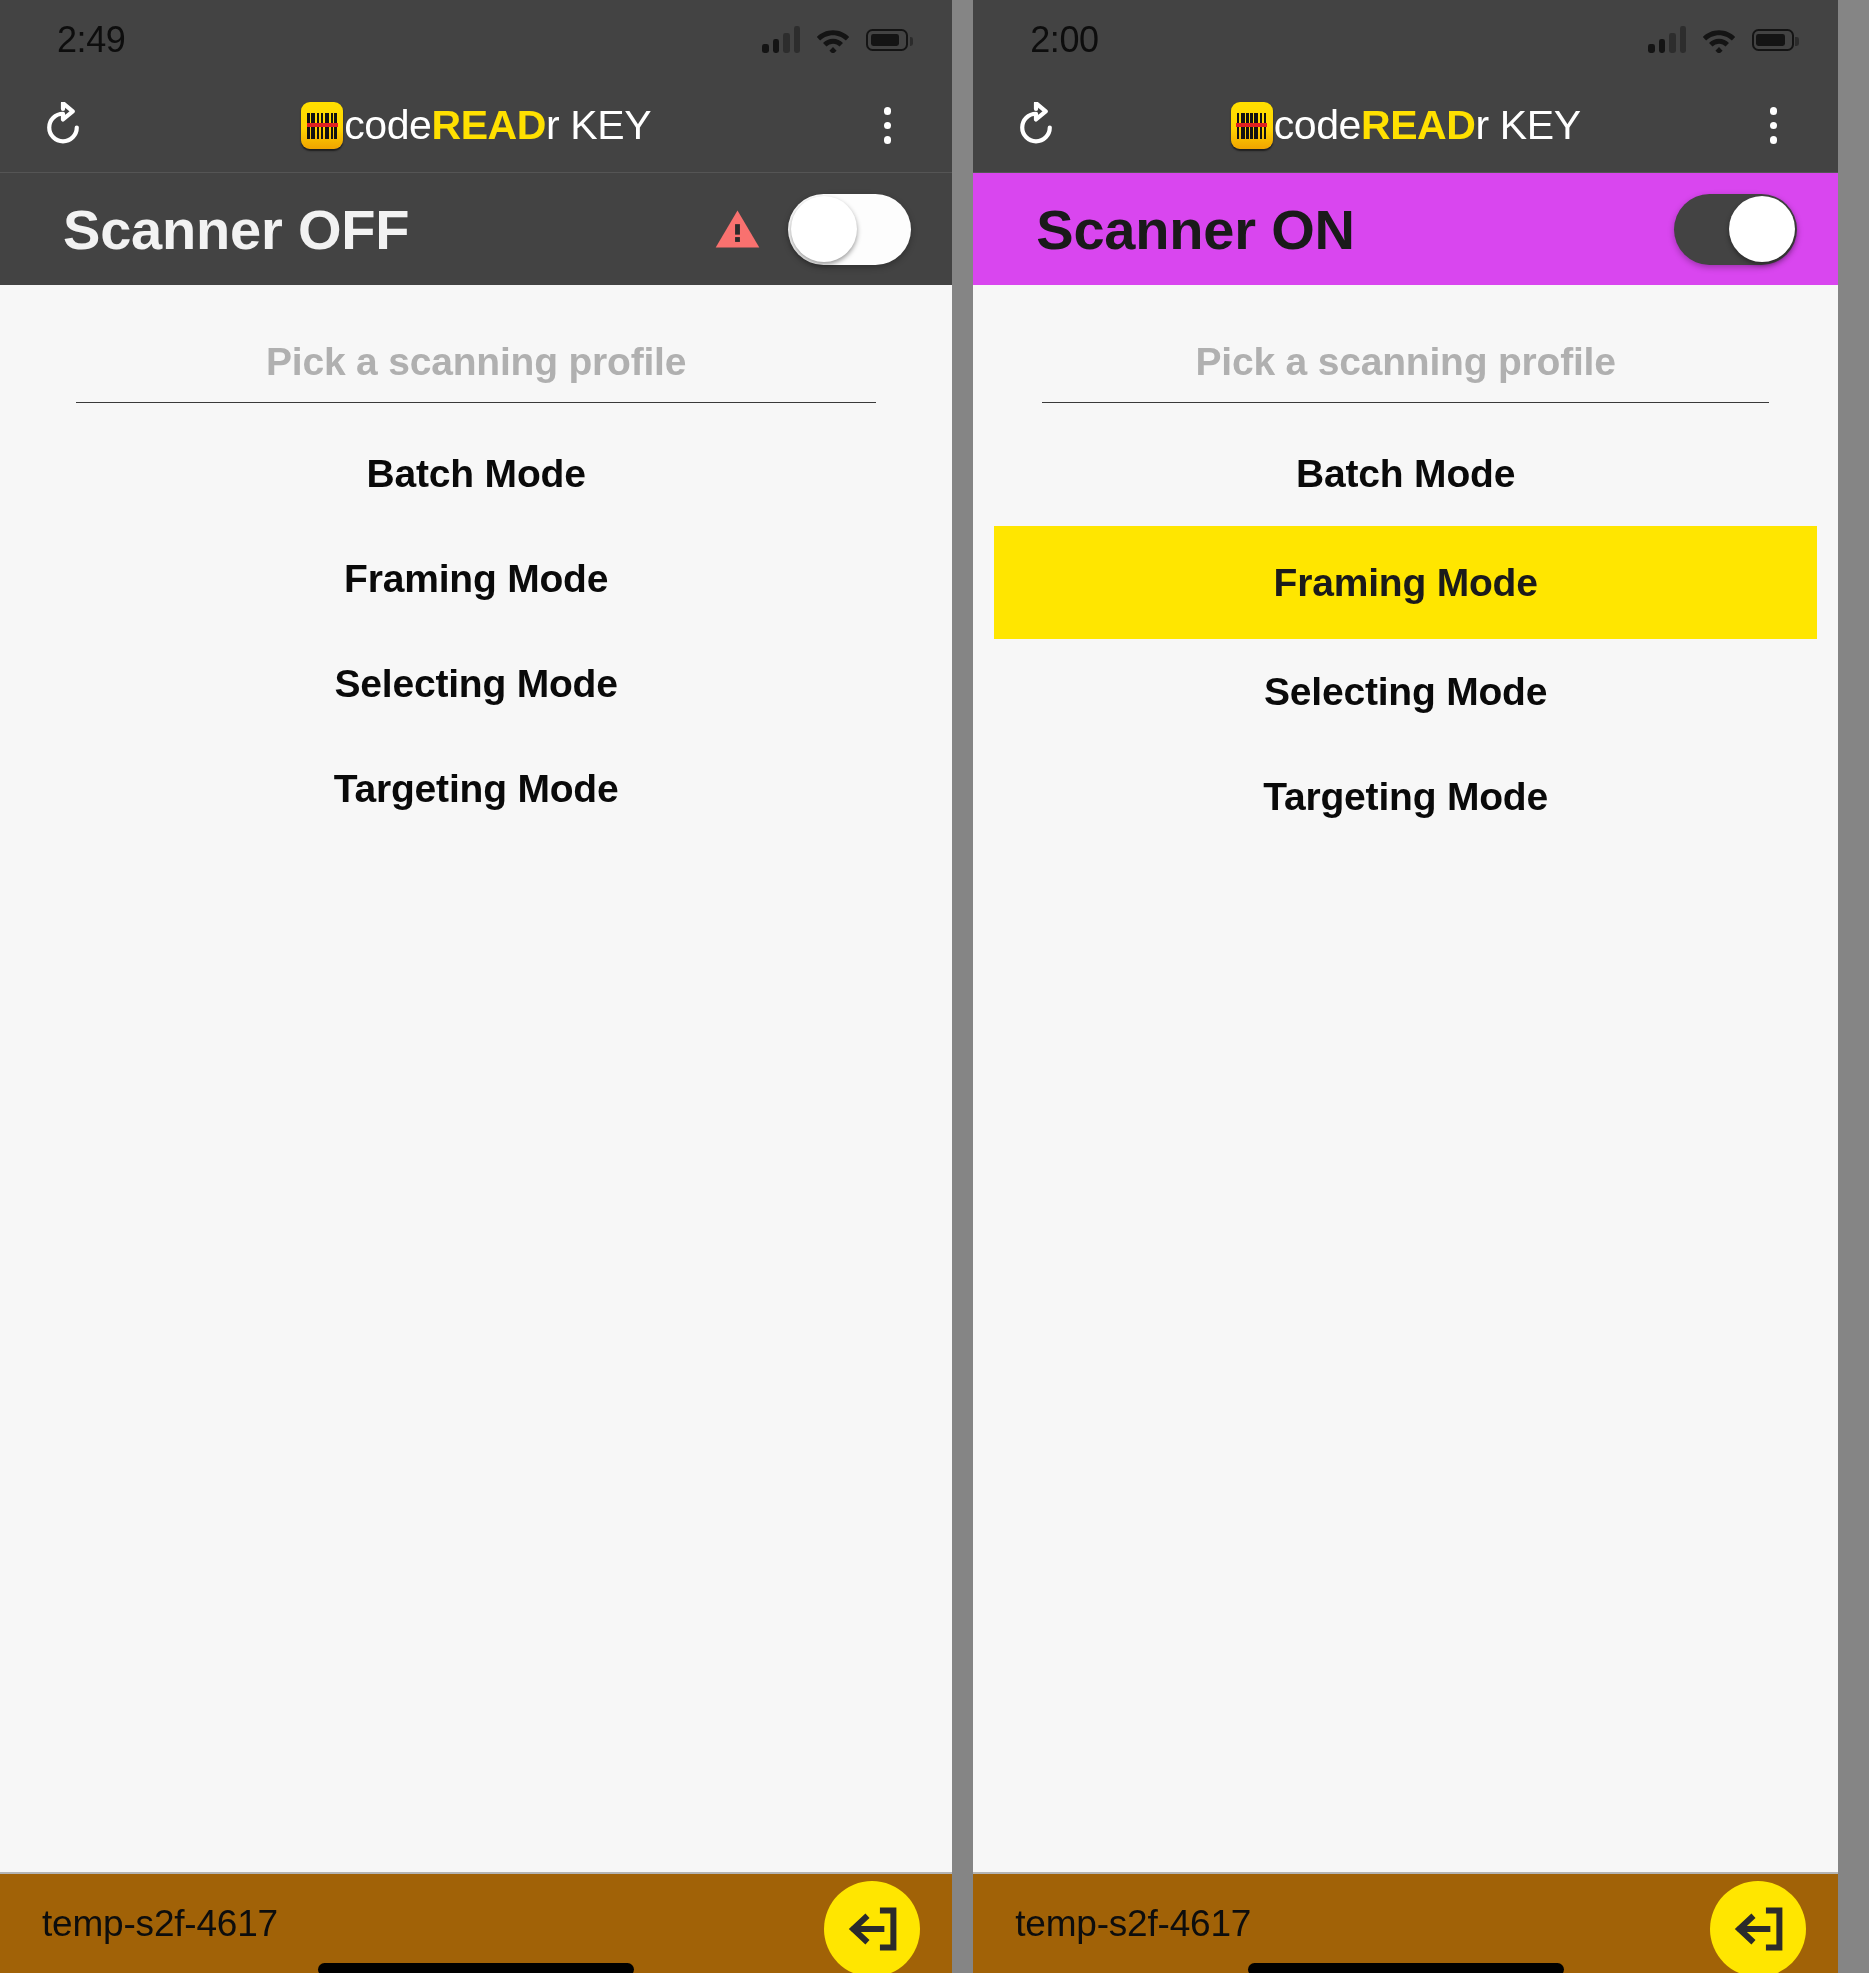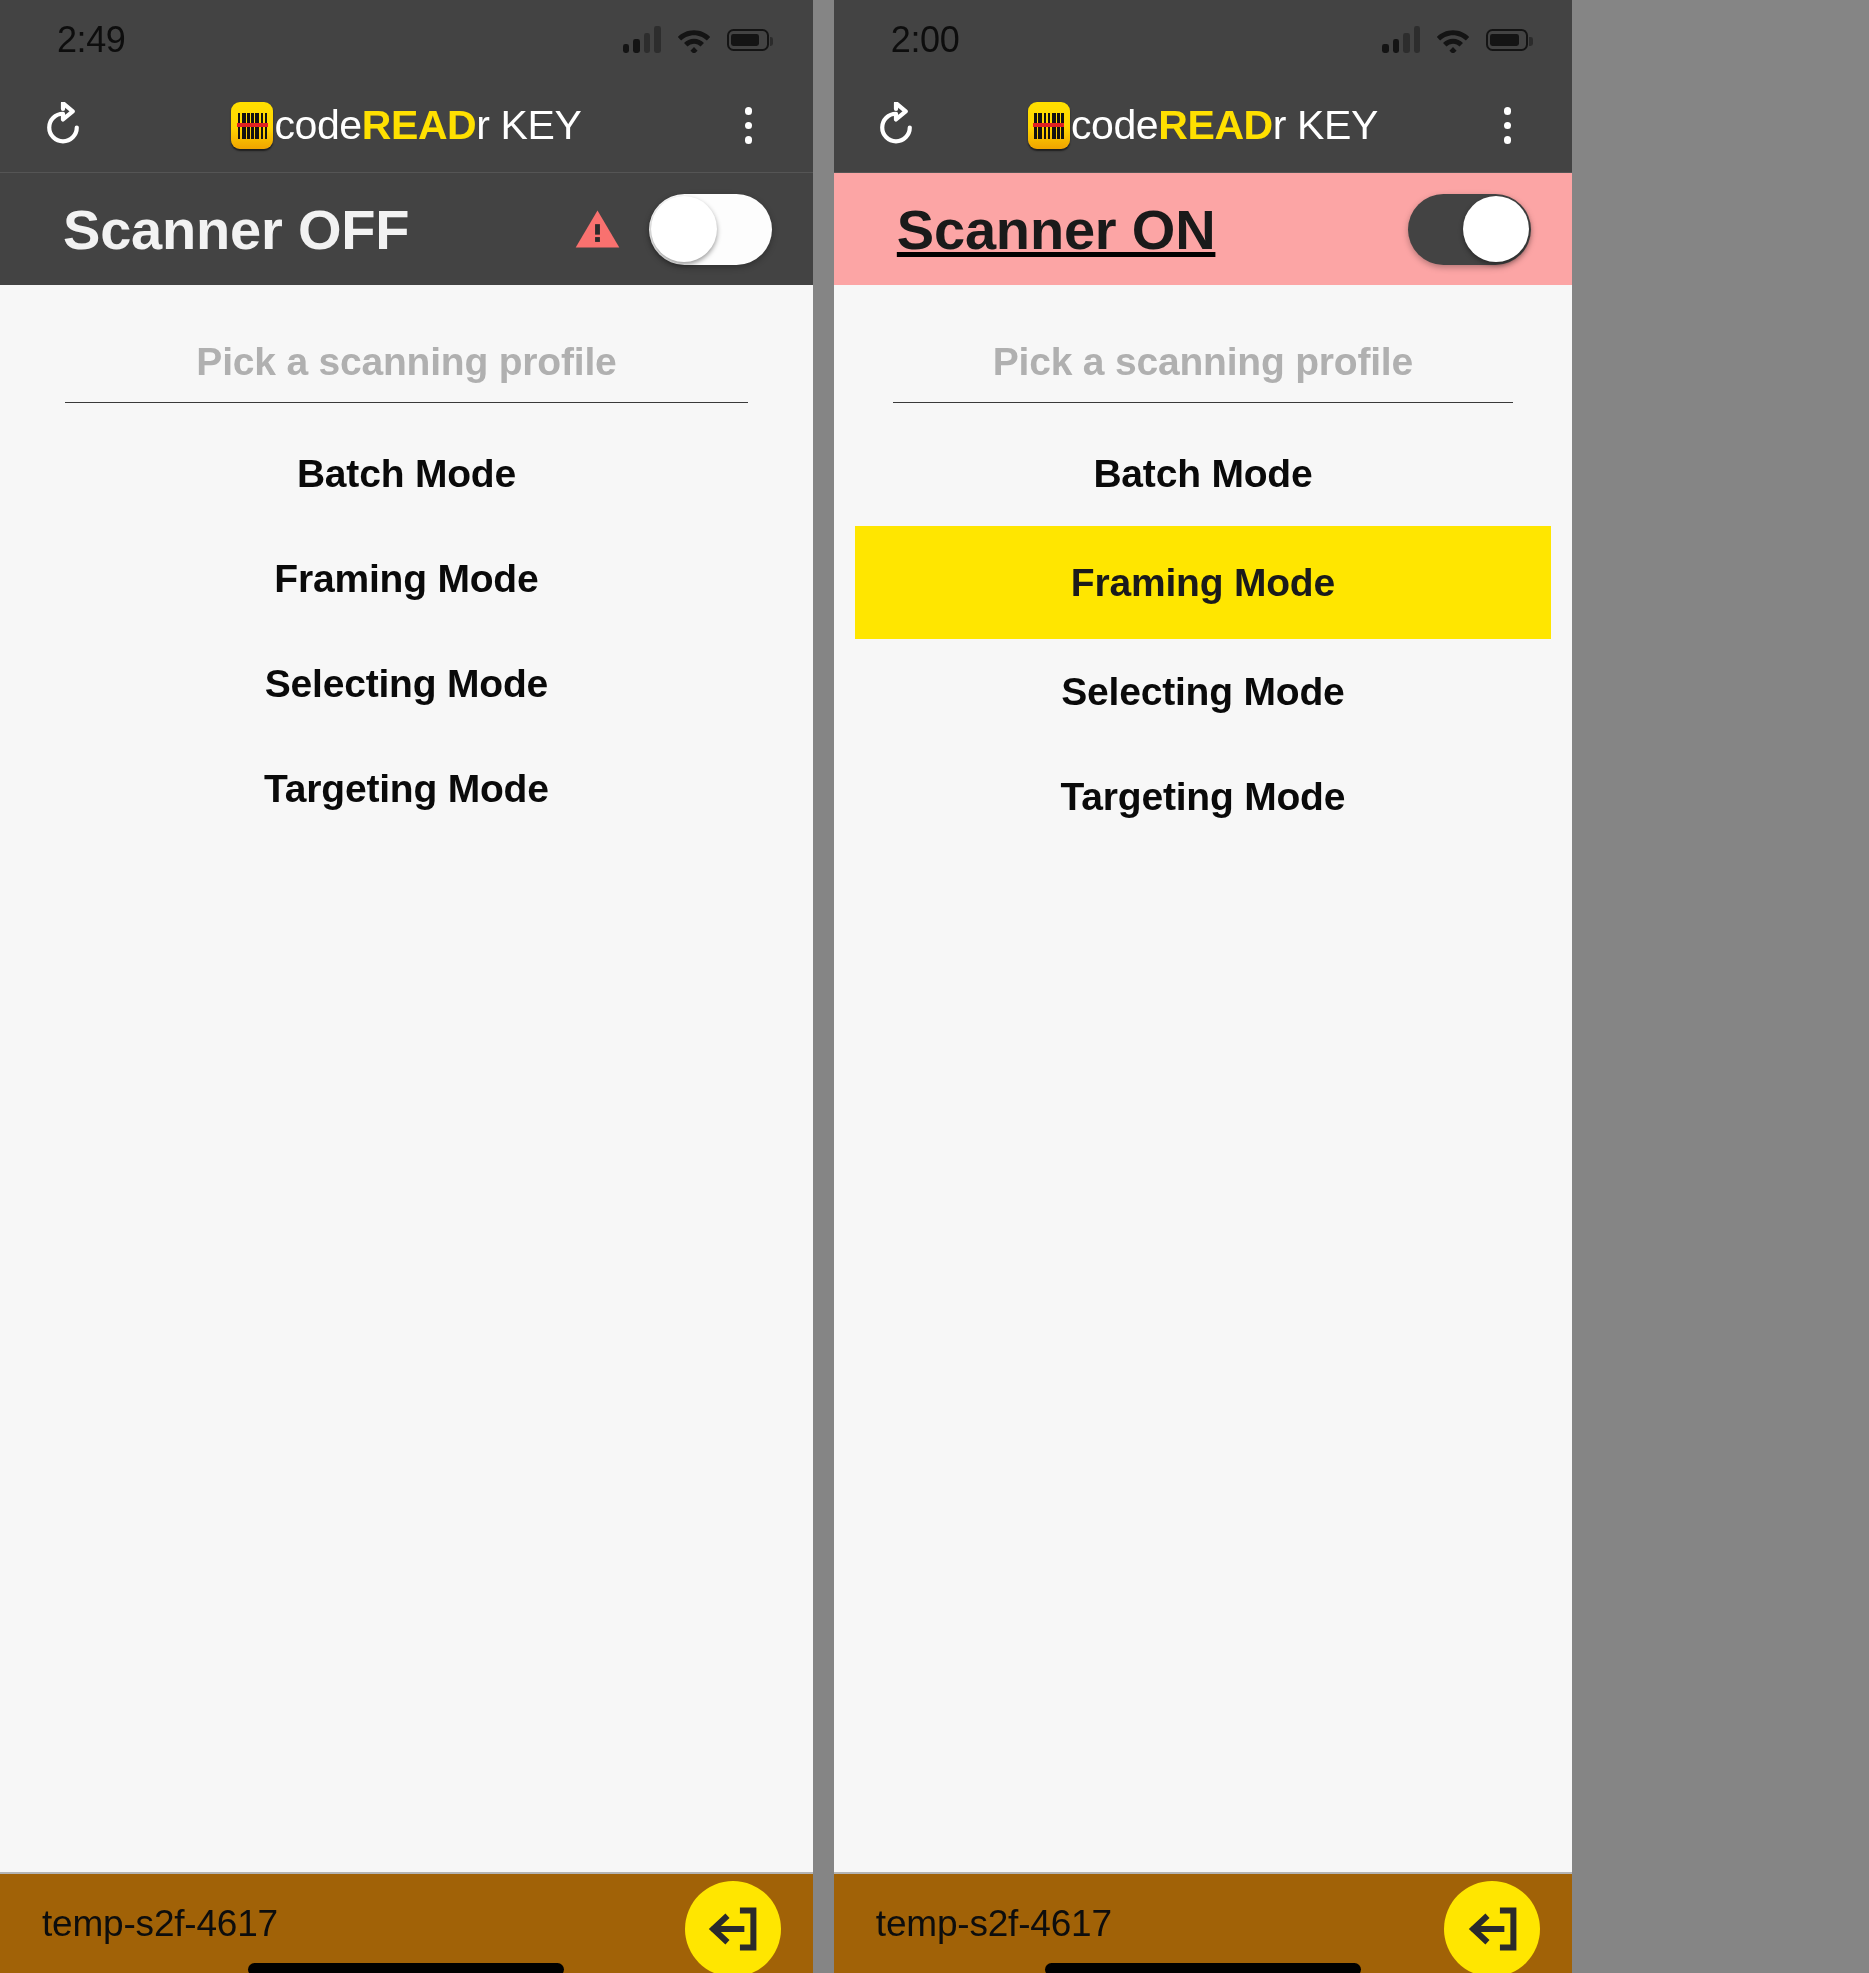--- a/index.html
+++ b/index.html
@@ -4,21 +4,21 @@
 <style>
   * { box-sizing: border-box; margin: 0; padding: 0; }
   html, body {
     width: 1870px; height: 1974px;
     background: #858585;
     font-family: "Liberation Sans", sans-serif;
     overflow: hidden;
   }
   .stage {
     position: relative;
-    width: 1572px; height: 1974px;
+    width: 1838px; height: 1974px;
     display: flex;
     background: #858585;
   }
 
   
   .phone {
     position: relative;
     height: 1974px;
     background: #f7f7f7;
     display: flex;
@@ -117,21 +117,21 @@
   .kebab i { width: 7.3px; height: 7.3px; border-radius: 50%; background: #fff; display: block; }
 
   
   .scannerbar {
     height: 112px;
     display: flex; align-items: center;
     padding: 0 41px 0 63px;
     flex: 0 0 112px;
   }
   .scannerbar.off { background: #434343; }
-  .scannerbar.on  { background: #fca5a5; text-decoration: underline; }
+  .scannerbar.on  { background: #d946ef; }
   .scanner-label { font-size: 56px; font-weight: 700; letter-spacing: -0.2px; }
   .scannerbar.off .scanner-label { color: #f2f2f2; }
   .scannerbar.on  .scanner-label { color: #1a1a1a; }
   .scanner-right { margin-left: auto; display: flex; align-items: center; gap: 27.5px; }
 
   .warn-icon { width: 47px; height: 42px; display:block; }
 
   .switch {
     width: 123px; height: 71px; border-radius: 36px;
     position: relative; display: block;

